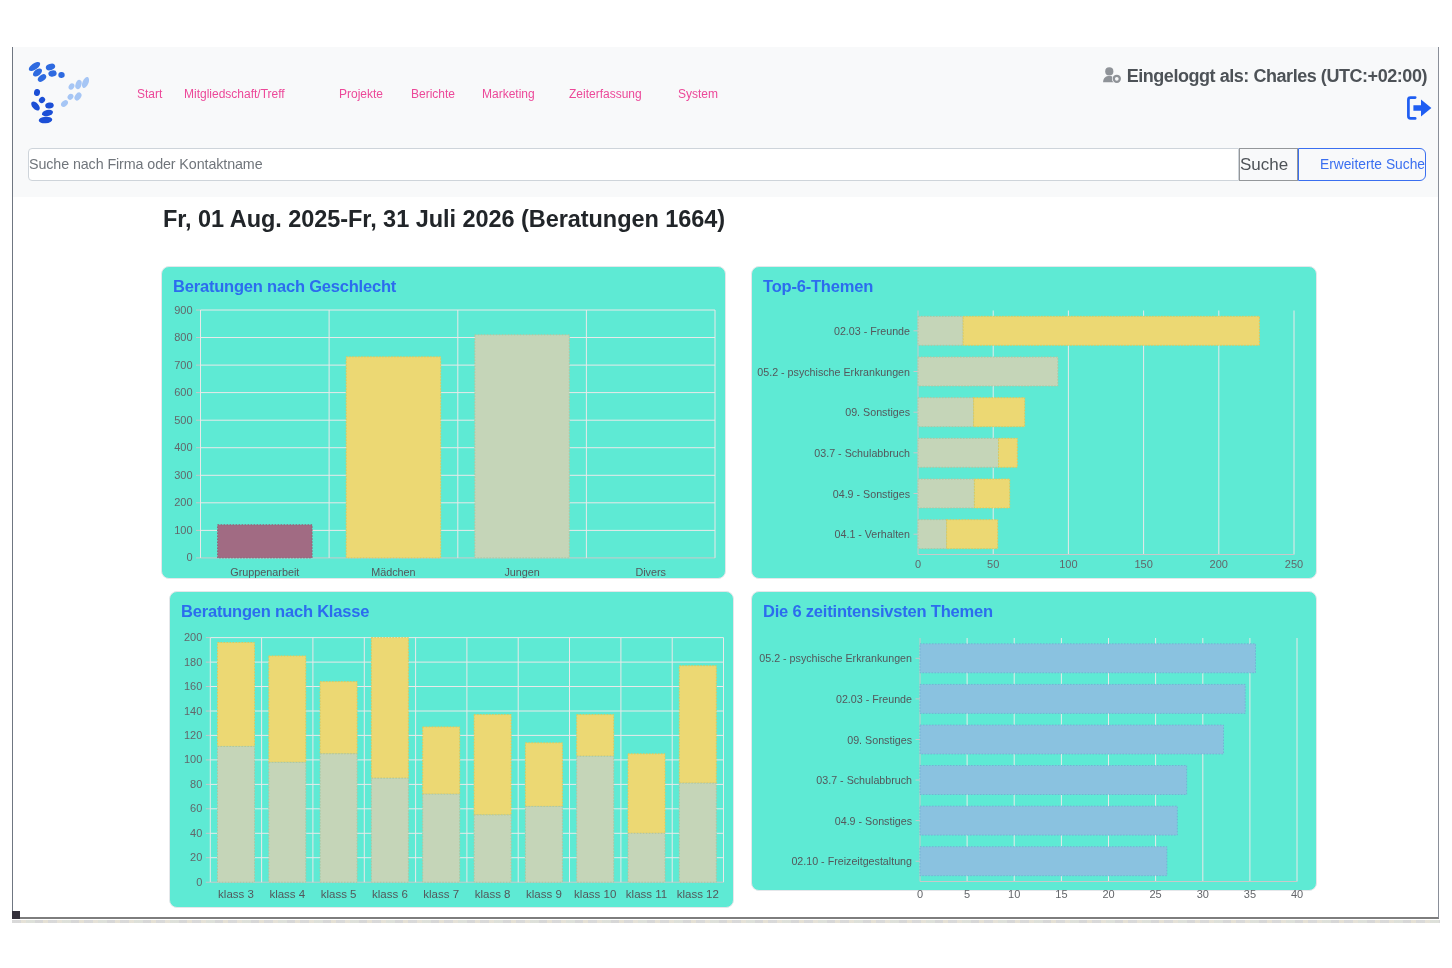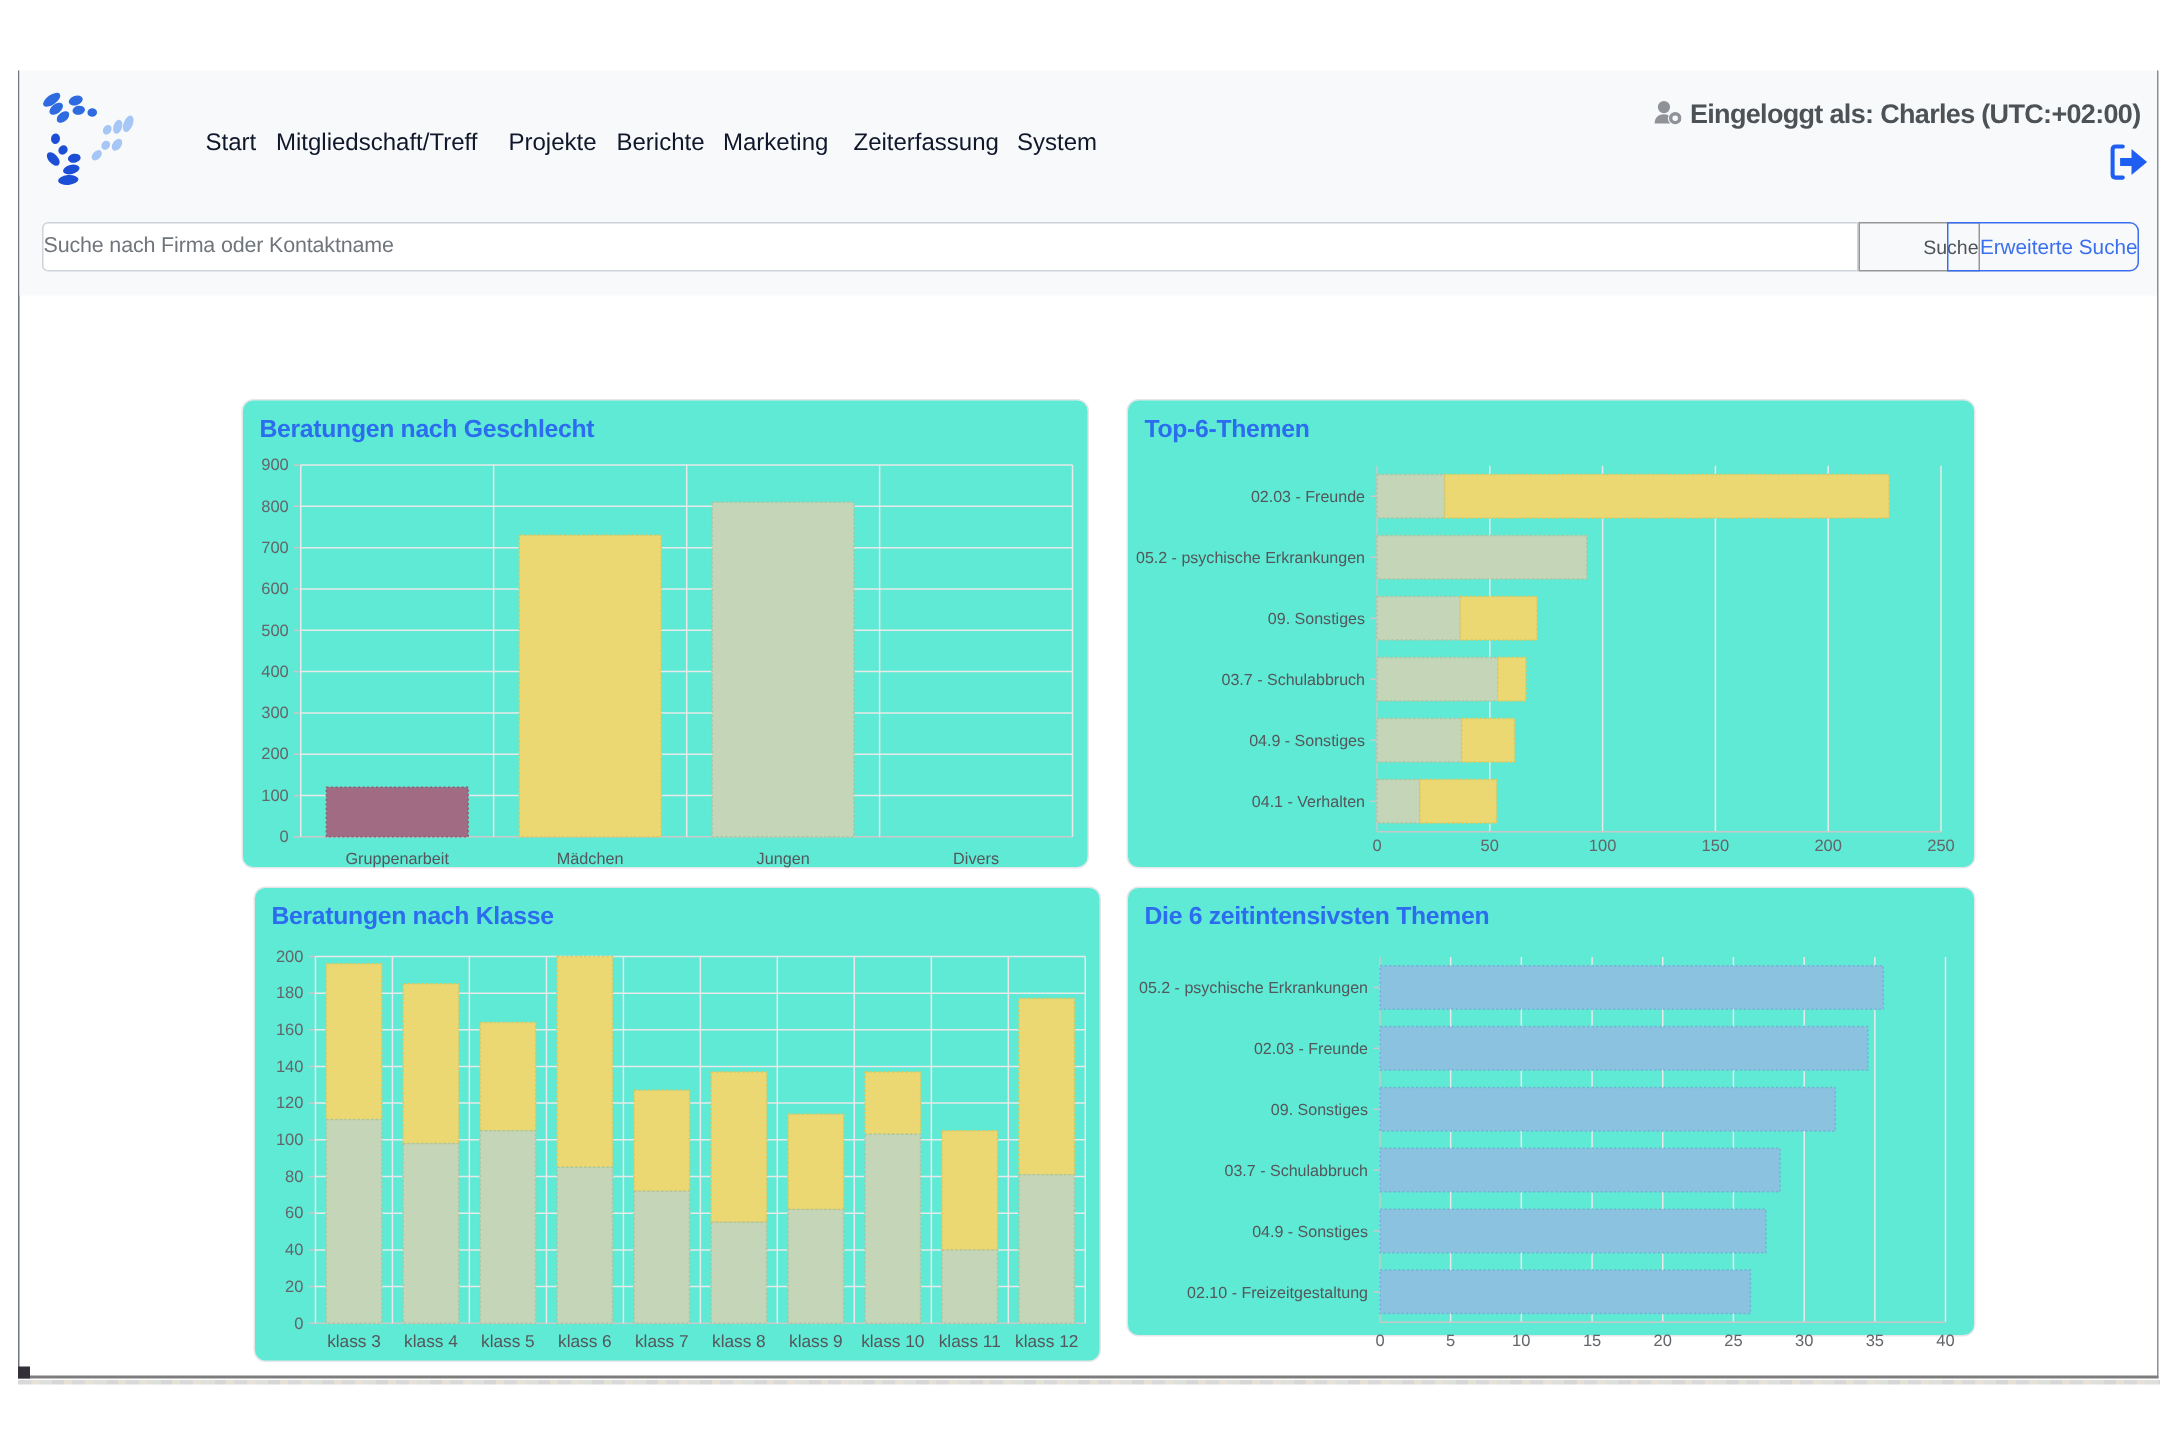--- a/index.html
+++ b/index.html
@@ -1,22 +1,22 @@
 <!DOCTYPE html>
 <html><head><meta charset="utf-8">
 <style>
 *{margin:0;padding:0;box-sizing:border-box}
 html,body{width:1452px;height:968px;background:#fff;font-family:"Liberation Sans",sans-serif;overflow:hidden}
 .abs{position:absolute}
 #frame{position:absolute;left:12px;top:47px;width:1427px;height:872px;border-left:1px solid #6f7681;border-right:1px solid #8a8f99;border-bottom:2px solid #7d7d7d;background:#fff}
 #hdr{position:absolute;left:0;top:0;width:100%;height:150px;background:#f8f9fa}
-.nav{position:absolute;top:40px;font-size:16px;color:#0f172a;white-space:nowrap}
+.nav{position:absolute;top:40px;font-size:12px;color:#ec4899;white-space:nowrap}
 .usr{position:absolute;top:19px;right:11px;font-size:18px;letter-spacing:-0.45px;font-weight:bold;color:#4d5257;white-space:nowrap}
 .inp{position:absolute;left:15px;top:101px;width:1211px;height:33px;background:#fff;border:1px solid #ced4da;border-radius:4px 0 0 4px;font-size:14.3px;letter-spacing:-0.1px;color:#70757b;line-height:31px;}
-.btn1{position:absolute;left:1226px;top:101px;width:81px;height:33px;border:1px solid #94979a;border-radius:0;font-size:13px;color:#4d5257;text-align:right;line-height:31px}
+.btn1{position:absolute;left:1226px;top:101px;width:59px;height:33px;border:1px solid #94979a;border-radius:0;font-size:17px;color:#4d5257;text-align:left;line-height:31px}
 .btn2{position:absolute;left:1285px;top:101px;width:128px;height:33px;border:1px solid #3a6ff0;border-radius:0 6px 6px 0;font-size:13.8px;color:#3a6ff0;text-align:right;line-height:31px}
 h1{position:absolute;left:150px;top:159px;font-size:23.5px;font-weight:bold;color:#212529;letter-spacing:-0.05px}
 .sel{position:absolute;left:1020px;top:156px;width:283px;height:49px;border:1px solid #ced4da;border-radius:10px;background:#fff}
 .sel .l1{position:absolute;left:11px;top:8px;font-size:11.5px;color:#72777c}
 .sel .l2{position:absolute;left:11px;top:23px;font-size:14.5px;letter-spacing:-0.1px;color:#212529}
 .sel svg{position:absolute;right:16px;top:22px}
 .panel{position:absolute;background:#5eead4;border:1px solid #e4e7ea;border-radius:8px}
 .pt{position:absolute;left:11px;top:10px;font-size:16.5px;letter-spacing:-0.2px;font-weight:bold;color:#2c6cee}
 svg text{font-family:"Liberation Sans",sans-serif}
 #noise{position:absolute;left:12px;top:920px;width:1428px;height:3px;opacity:0.75;background:repeating-linear-gradient(90deg,#cccccc 0 9px,#ddd8ca 9px 14px,#d2d6cd 14px 23px,#c9c9c9 23px 31px,#dcd6c6 31px 36px)}
@@ -57,20 +57,21 @@
           <circle cx="14.8" cy="11.8" r="4.9" fill="#f8f9fa"></circle>
           <circle cx="14.8" cy="11.8" r="3.0" fill="none" stroke="#8f9398" stroke-width="2.3"></circle>
         </svg></span>Eingeloggt als: Charles (UTC:+02:00)</div>
   <div class="abs" style="right:5px;top:49px"><svg width="27" height="24" viewBox="0 0 27 24">
         <path d="M9.2 1.6 H4.5 C3.1 1.6 2.4 2.4 2.4 3.7 V20.3 C2.4 21.6 3.1 22.4 4.5 22.4 H9.2" fill="none" stroke="#1f5ef2" stroke-width="2.7" stroke-linecap="round"></path>
         <path d="M7.4 9.3 H15 V3.4 L25.4 12 L15 20.6 V14.7 H7.4 Z" fill="#1f5ef2"></path>
       </svg></div>
   <div class="inp">Suche nach Firma oder Kontaktname</div>
   <div class="btn1">Suche</div>
   <div class="btn2">Erweiterte Suche</div>
+  <h1>Fr, 01 Aug. 2025-Fr, 31 Juli 2026 (Beratungen 1664)</h1>
   <div class="panel" style="left:148px;top:219px;width:565px;height:313px">
       <div class="pt">Beratungen nach Geschlecht</div>
       <svg width="565" height="313" viewBox="0 0 565 313" style="position:absolute;left:0;top:0">
         <line x1="38.5" y1="43.0" x2="553.0" y2="43.0" stroke="#e9e9e9" stroke-width="1"></line>
         <line x1="34.0" y1="43.0" x2="38.5" y2="43.0" stroke="#c9c9c9" stroke-width="1"></line>
         <text x="30.5" y="46.5" font-size="11" fill="#63666a" text-anchor="end">900</text>
         <line x1="38.5" y1="70.5" x2="553.0" y2="70.5" stroke="#e9e9e9" stroke-width="1"></line>
         <line x1="34.0" y1="70.5" x2="38.5" y2="70.5" stroke="#c9c9c9" stroke-width="1"></line>
         <text x="30.5" y="74.0" font-size="11" fill="#63666a" text-anchor="end">800</text>
         <line x1="38.5" y1="98.1" x2="553.0" y2="98.1" stroke="#e9e9e9" stroke-width="1"></line>

